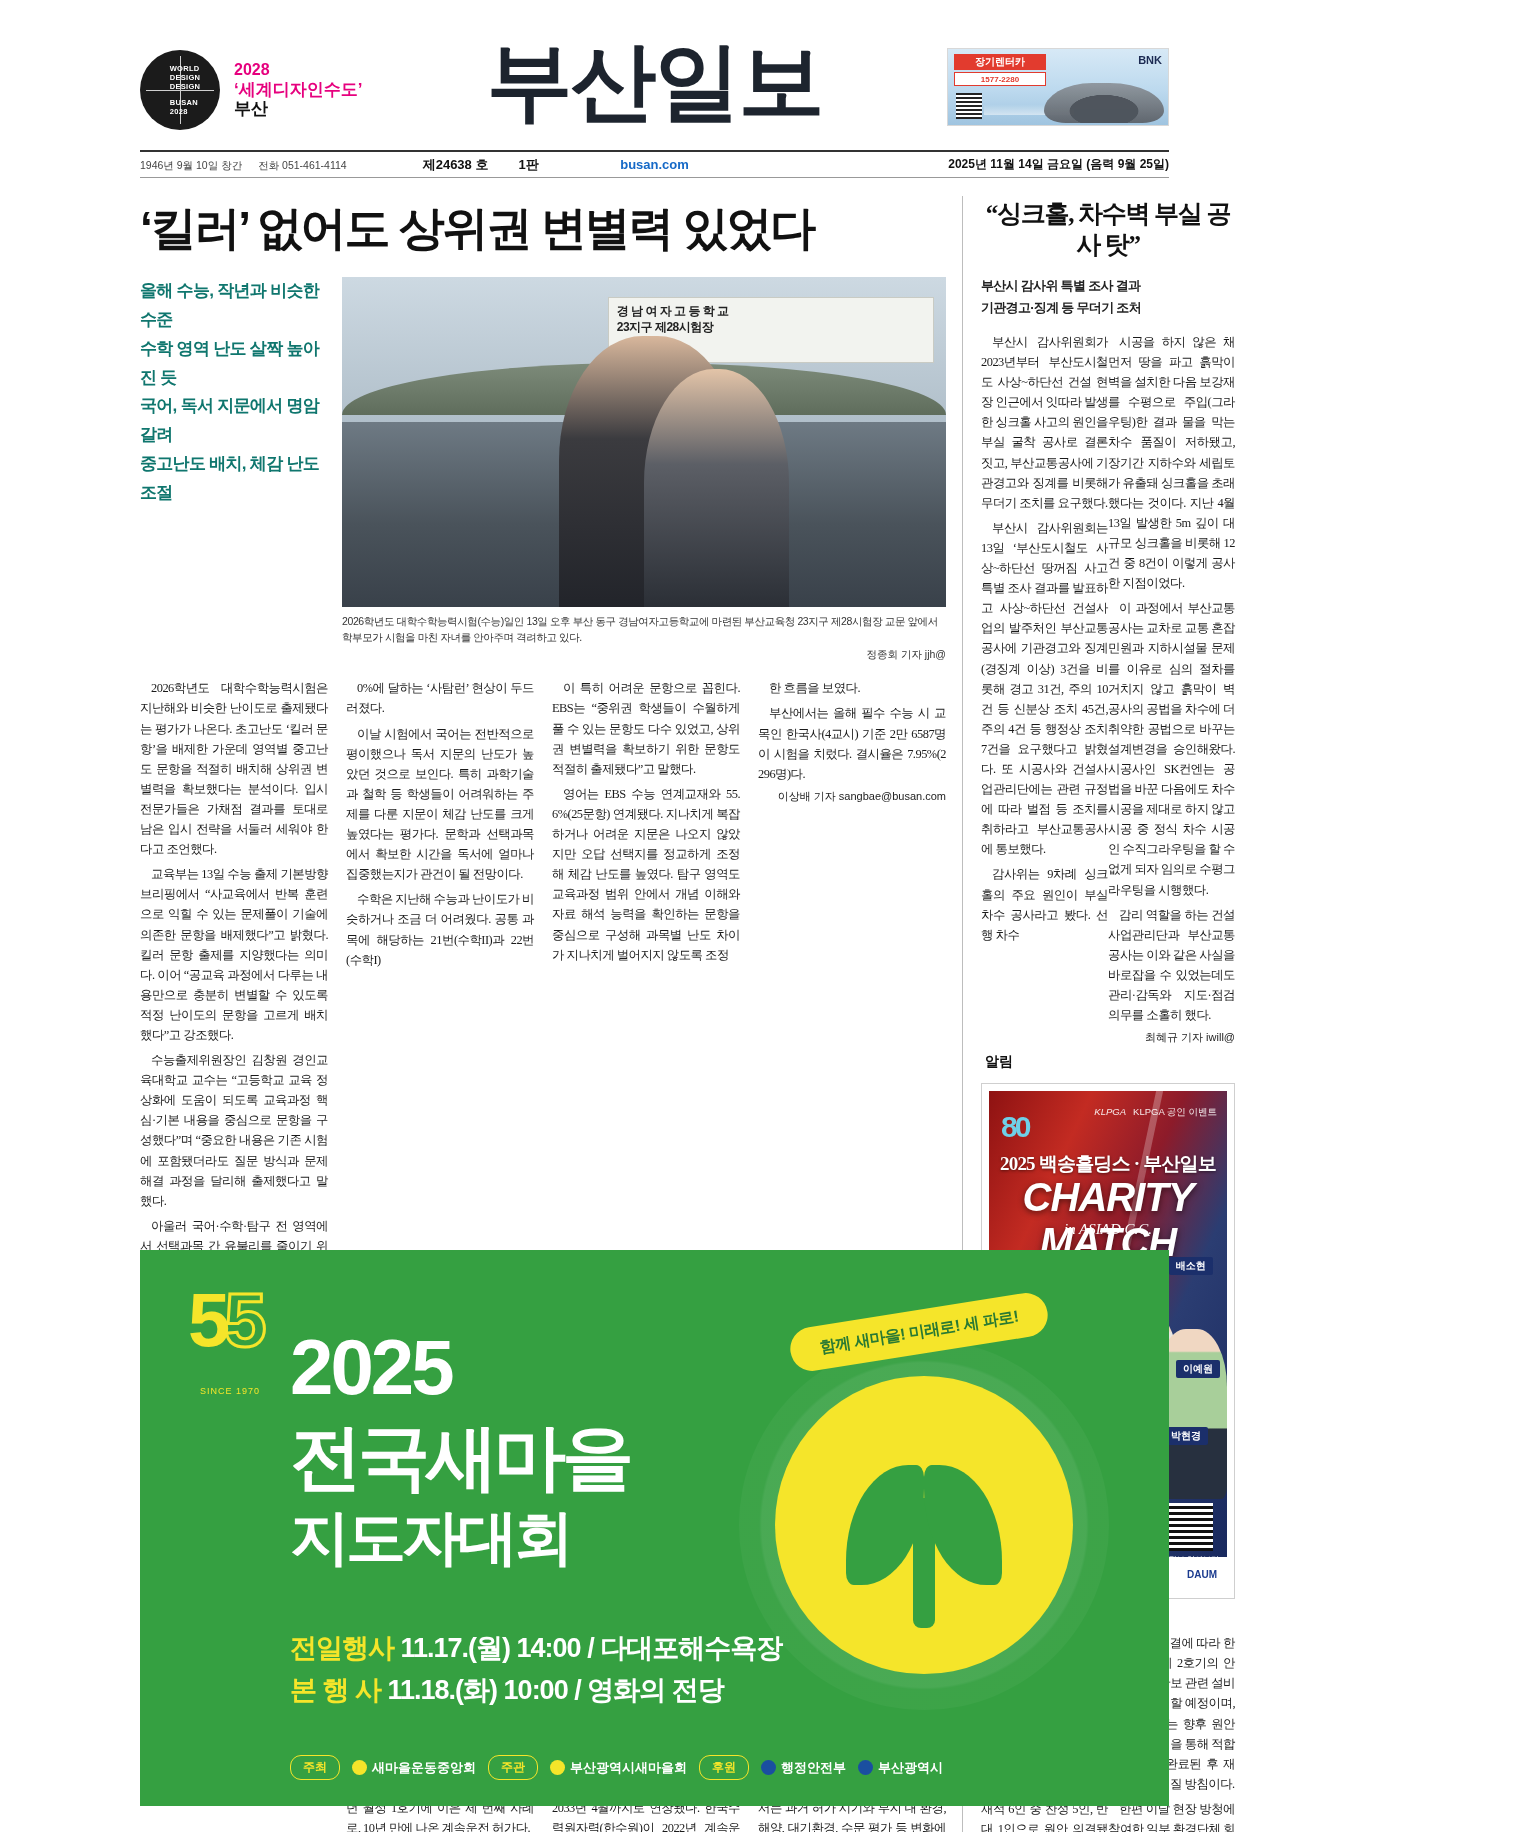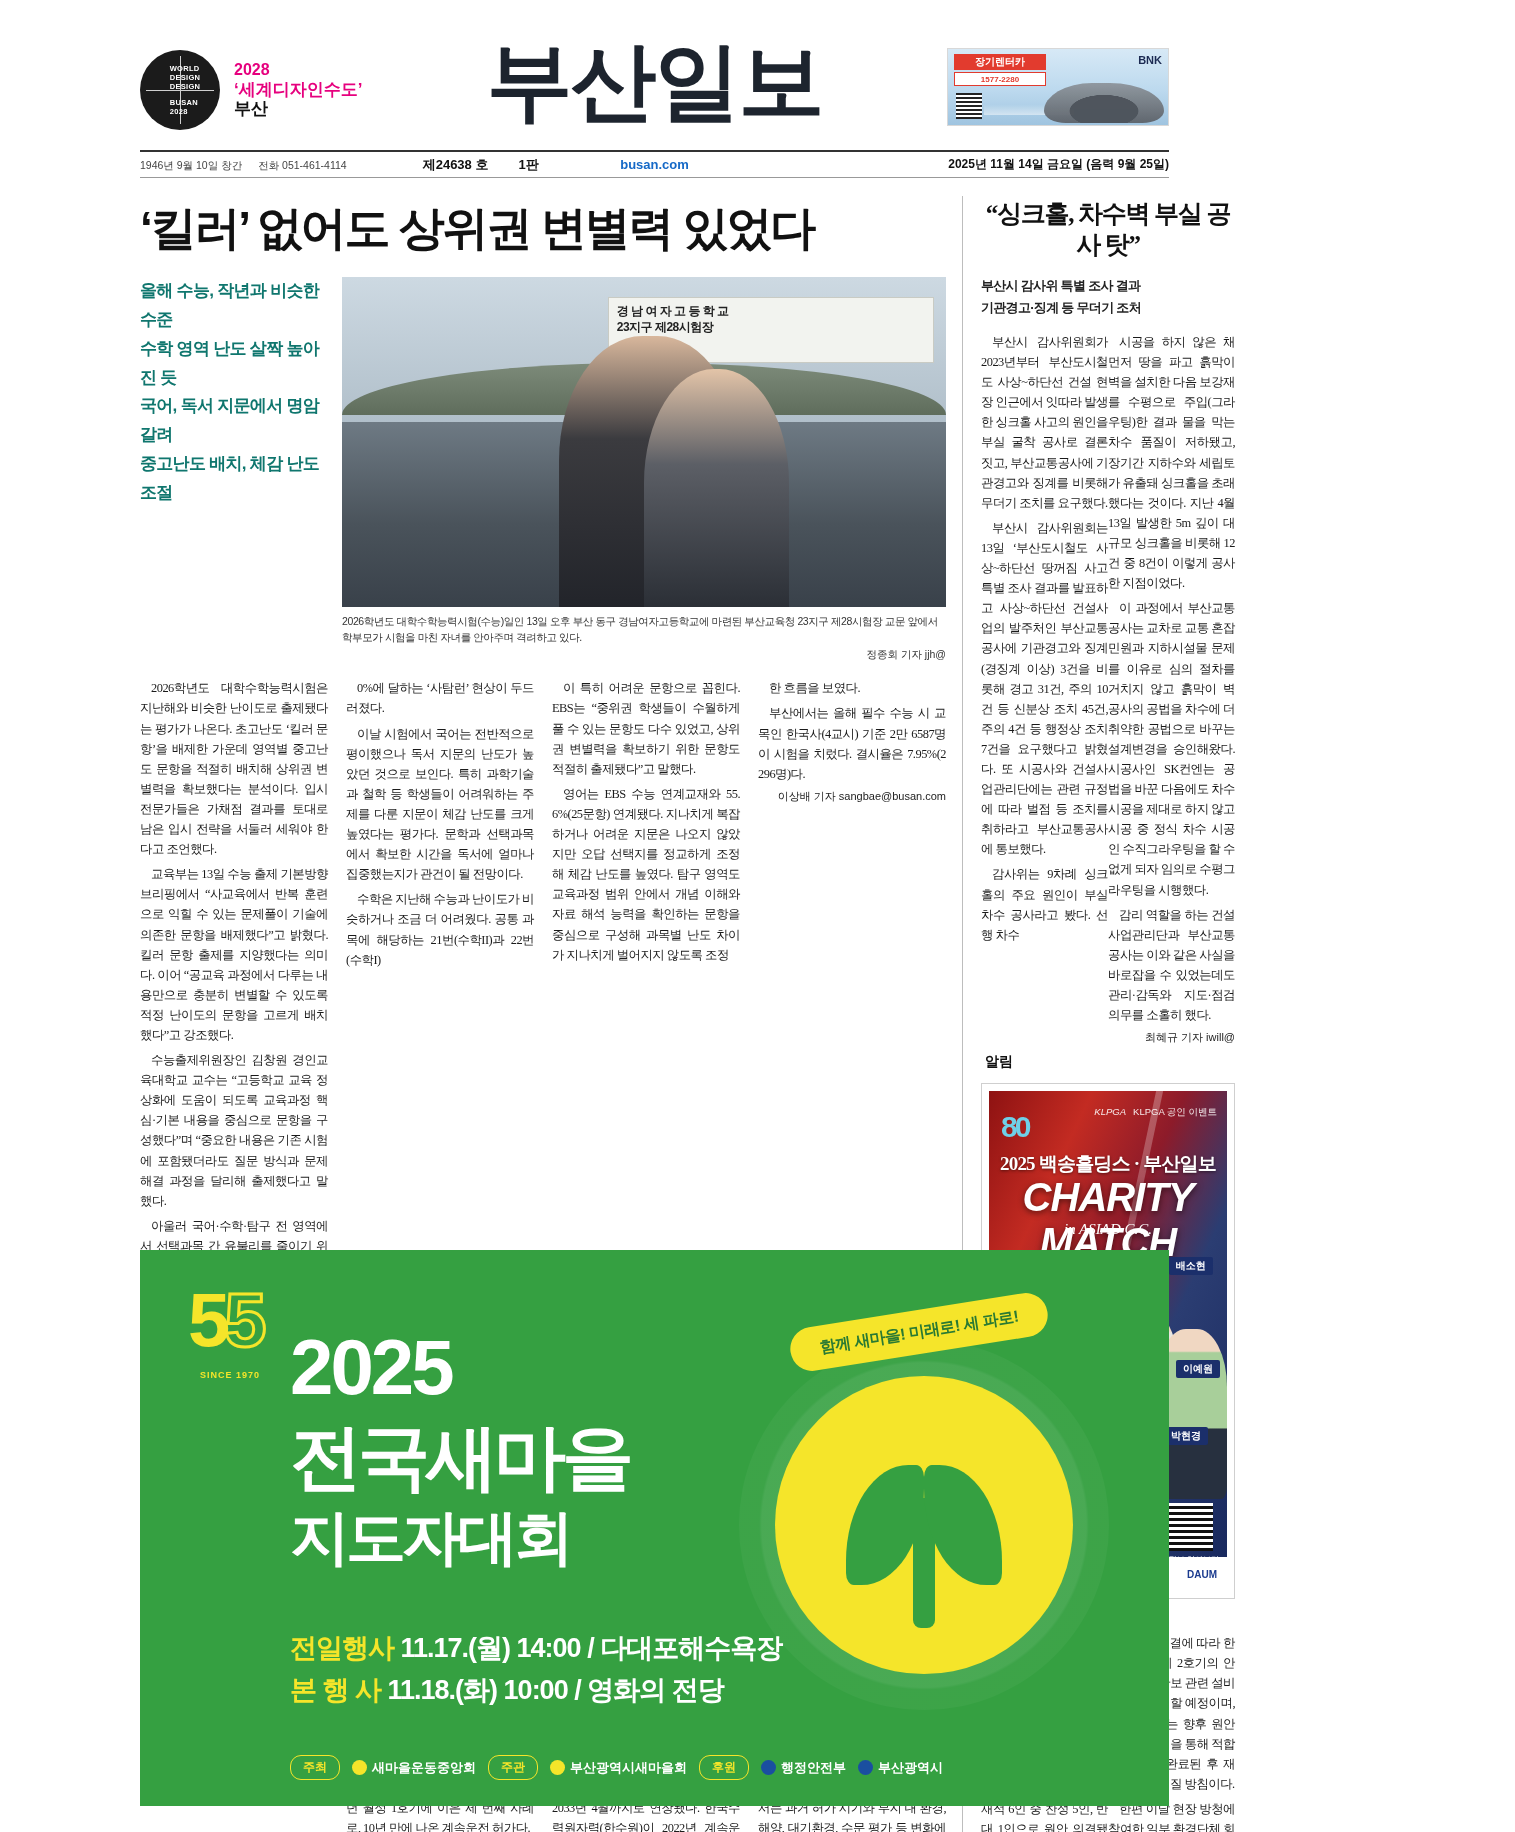--- a/index.html
+++ b/index.html
@@ -210,22 +210,22 @@
   .gori-cols { display:flex; gap:18px; }
   .gori-deck { width:192px; font-family:"Liberation Sans", sans-serif; font-size:13.5px;
     font-weight:700; line-height:1.8; letter-spacing:-.7px; color:#222; }
 
   
   .bottom-ad { position:absolute; left:140px; right:140px; bottom:26px; height:556px;
     background:#35a041; overflow:hidden; }
   .ba-55 { position:absolute; left:48px; top:36px; font-family:"Liberation Sans", sans-serif;
     font-size:76px; font-weight:800; color:#f5e52a; letter-spacing:-6px; line-height:.9; }
   .ba-55 .hollow { color:transparent; -webkit-text-stroke:3px #f5e52a; }
-  .ba-since { position:absolute; left:52px; top:120px; font-family:"Liberation Sans", sans-serif;
-    font-size:9px; color:#f5e52a; letter-spacing:1px; font-weight:700;padding-left:8px; }
+  .ba-since { position:absolute; left:52px; top:136px; font-family:"Liberation Sans", sans-serif;
+    font-size:9px; color:#f5e52a; letter-spacing:1px; font-weight:400;padding-left:8px; }
   .ba-y { position:absolute; left:150px; top:78px; font-family:"Liberation Sans", sans-serif;
     font-size:78px; font-weight:800; color:#ffffff; letter-spacing:-3px; line-height:1; }
   .ba-l1 { position:absolute; left:150px; top:170px; font-family:"Liberation Sans", sans-serif;
     font-size:72px; font-weight:800; color:#ffffff; letter-spacing:-4px; line-height:1.05; }
   .ba-l2 { position:absolute; left:150px; top:256px; font-family:"Liberation Sans", sans-serif;
     font-size:60px; font-weight:800; color:#ffffff; letter-spacing:-4px; line-height:1.05; }
   .ba-sch1 { position:absolute; left:150px; top:380px; font-family:"Liberation Sans", sans-serif;
     font-size:27px; font-weight:800; color:#f5e52a; letter-spacing:-1px; }
   .ba-sch1 .w { color:#fff; }
   .ba-sch2 { position:absolute; left:150px; top:422px; font-family:"Liberation Sans", sans-serif;

